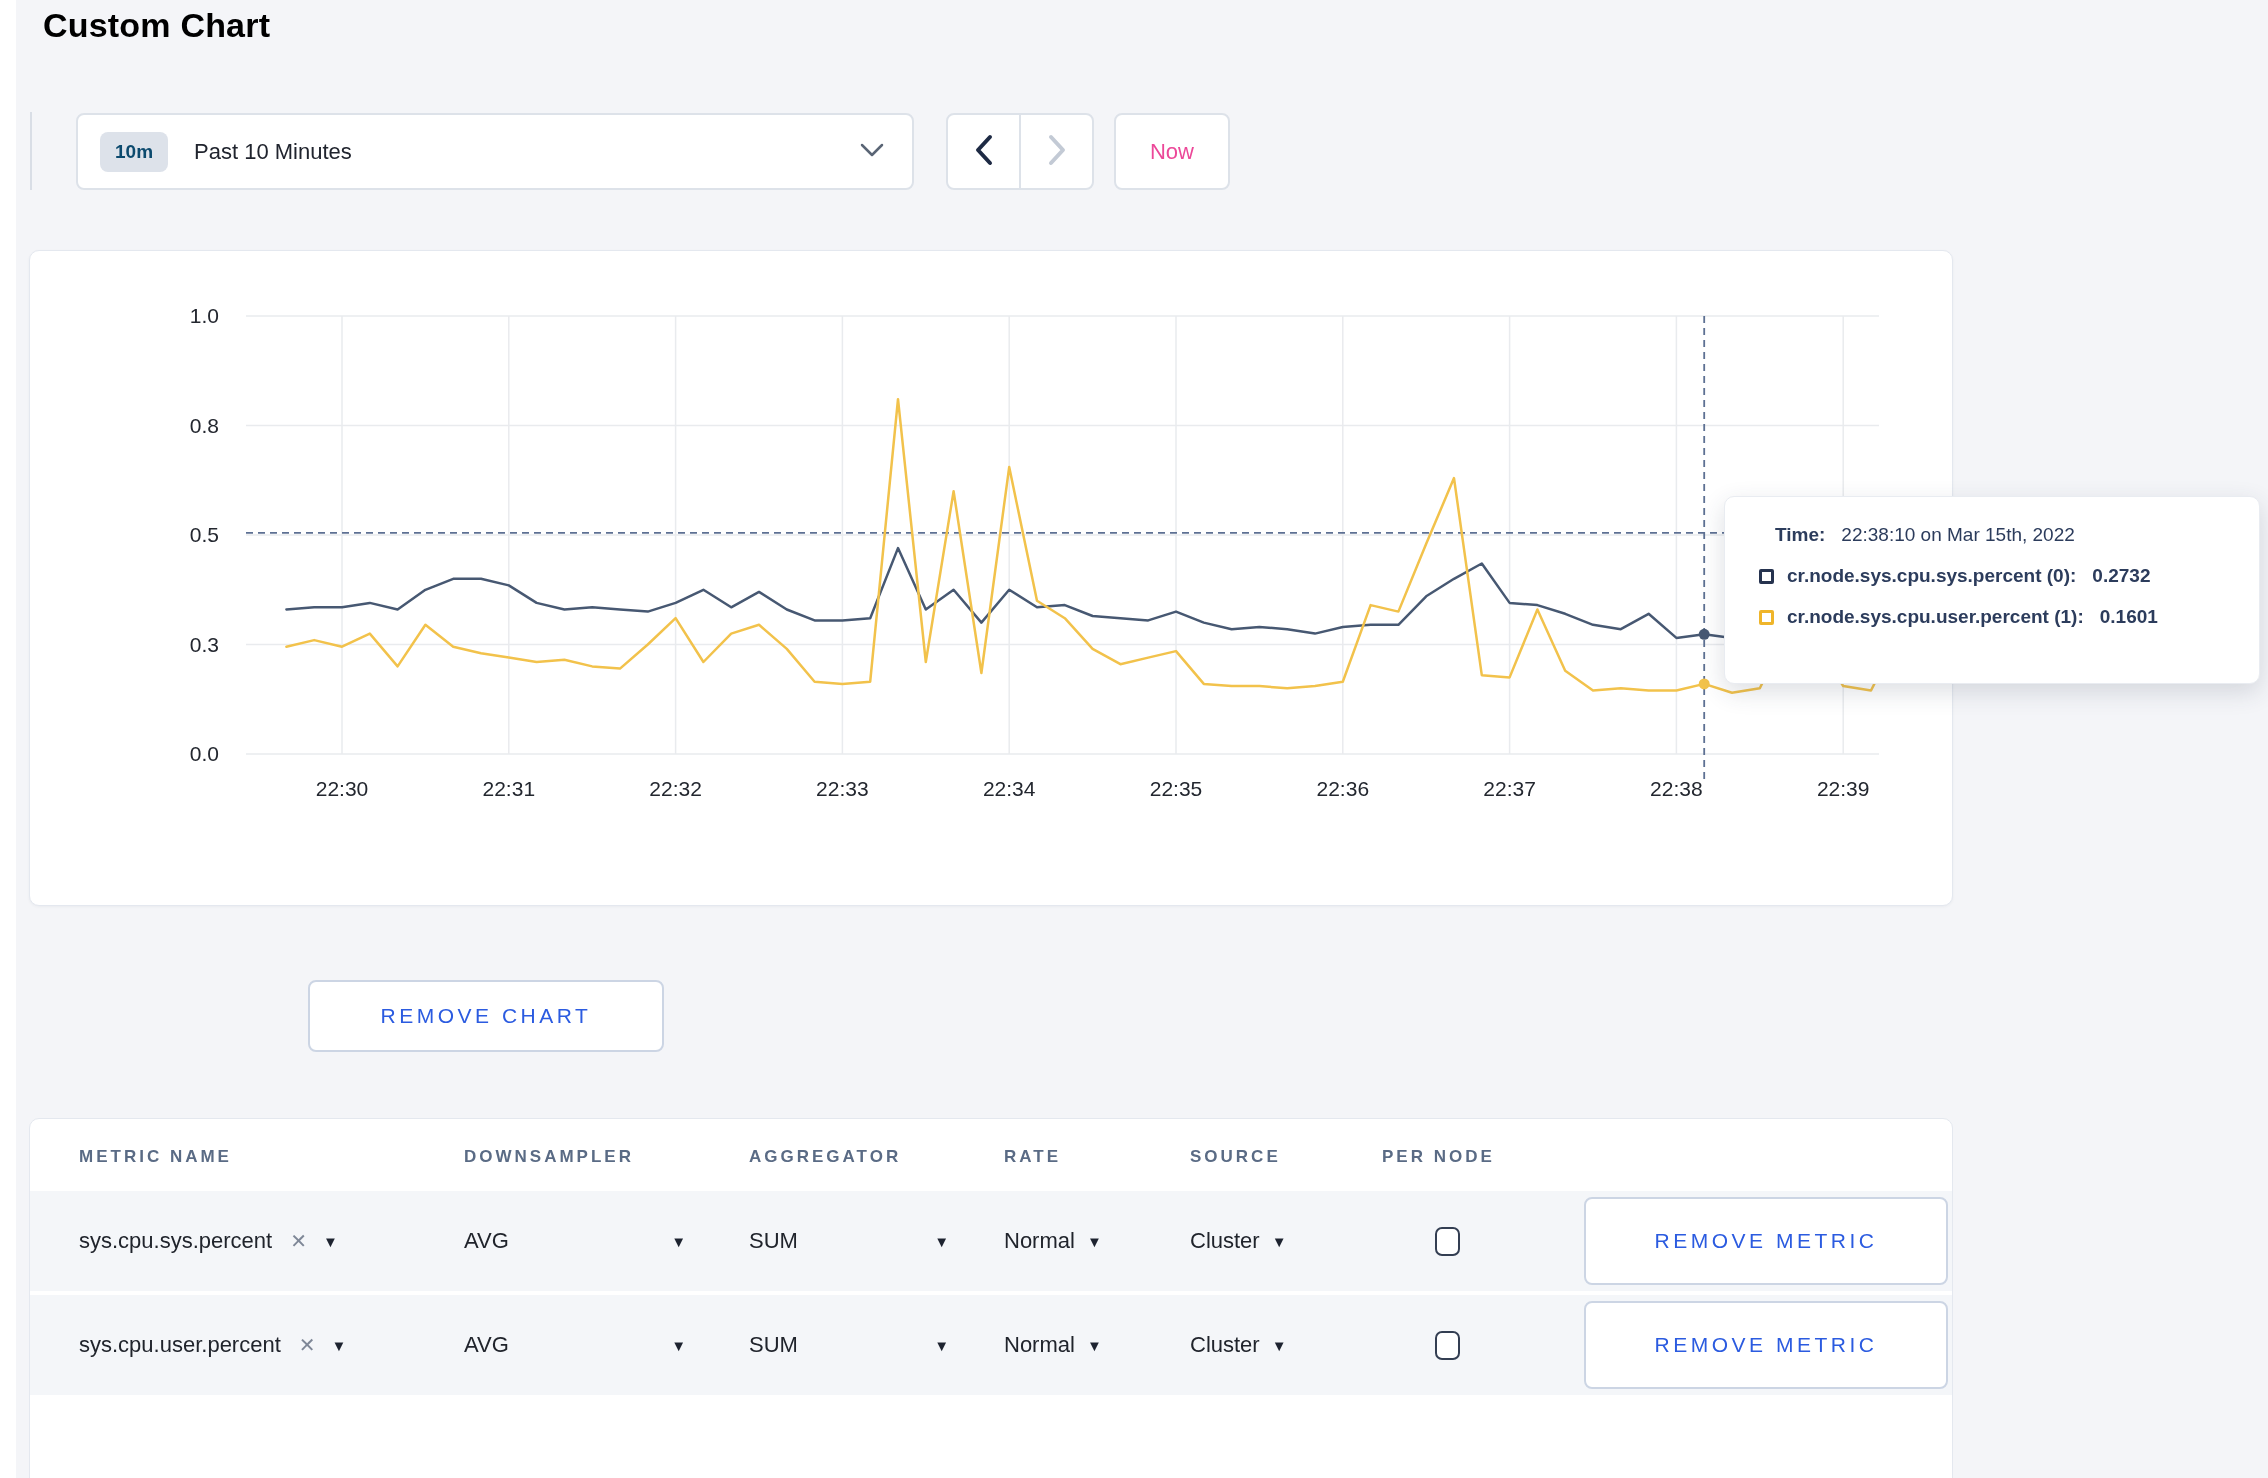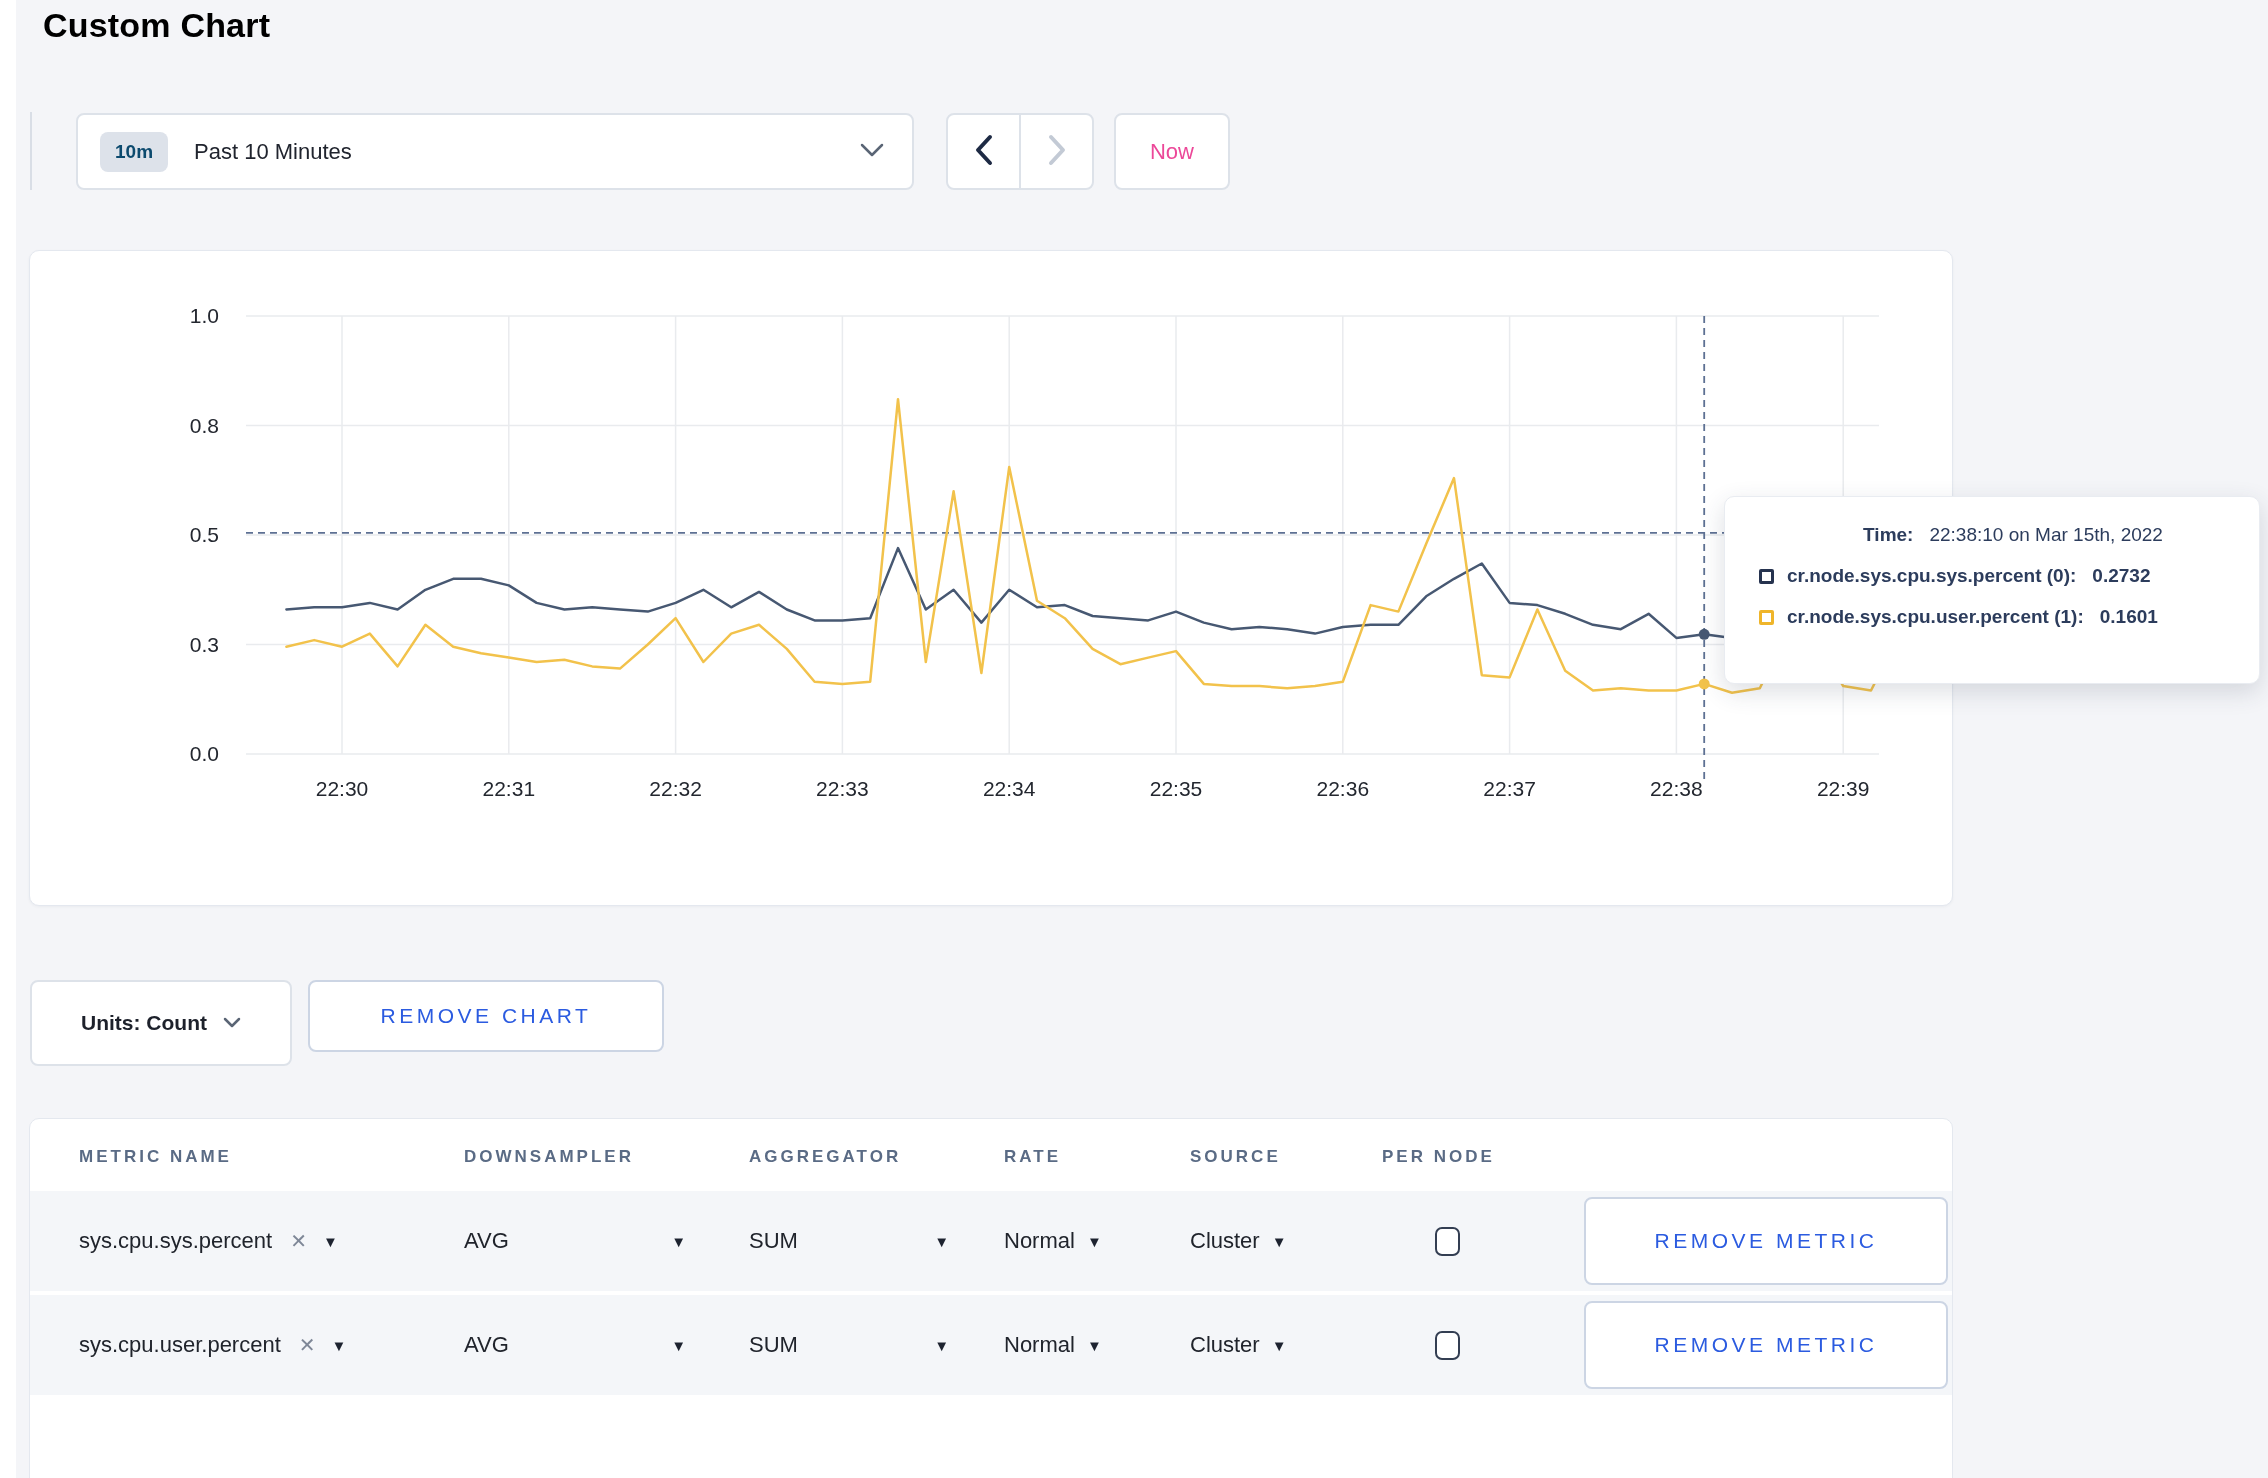--- a/index.html
+++ b/index.html
@@ -23,21 +23,21 @@
   .now-btn { left:1098px; top:113px; width:116px; height:77px; display:flex; align-items:center; justify-content:center; font-size:22px; color:#ec4899; cursor:default; }
   .blue-btn { display:flex; align-items:center; justify-content:center; font-size:21px; font-weight:500; letter-spacing:3.5px; color:#2b5be0; cursor:pointer; background:#fff; border:2px solid #ccd5e4; border-radius:8px; }
   .add-chart-btn { left:1282px; top:111px; width:292px; height:81px; }
 
   
   .chart-card { left:13px; top:250px; width:1924px; height:656px; background:#fff; border:1px solid #e4e8ef; border-radius:10px; box-shadow:0 1px 3px rgba(40,50,70,.05); }
   .chart-card svg { display:block; }
 
   
   .tooltip { left:1708px; top:496px; width:536px; height:188px; background:#fff; border:1px solid #e9ecf1; border-radius:10px; box-shadow:0 8px 24px rgba(44,56,82,.16); padding:27px 24px 0 34px; color:#2c3c5c; font-size:19px; z-index:5; }
-  .tt-line1 { margin-left:32px; display:flex; align-items:baseline;justify-content:center; }
+  .tt-line1 { margin-left:16px; display:flex; align-items:baseline; }
   .tt-time-label { font-weight:700; }
   .tt-time-value { margin-left:16px; }
   .tt-row { display:flex; align-items:center; margin-top:19px; }
   .tt-swatch { width:15px; height:15px; border:3px solid; border-radius:2px; margin-right:13px; flex:none; background:#fff; }
   .tt-metric { font-weight:700; }
   .tt-value { margin-left:16px;font-weight:bold; }
 
   
   .units-btn { left:14px; top:980px; width:262px; height:86px; display:flex; align-items:center; justify-content:center; cursor:pointer; }
   .units-label { font-size:21px; font-weight:700; color:#1d212b; margin-right:16px; }
@@ -152,28 +152,20 @@
       <span class="tt-metric">cr.node.sys.cpu.sys.percent (0):</span>
       <span class="tt-value">0.2732</span>
     </div>
     <div class="tt-row">
       <span class="tt-swatch" style="border-color: rgb(239, 181, 42);"></span>
       <span class="tt-metric">cr.node.sys.cpu.user.percent (1):</span>
       <span class="tt-value">0.1601</span>
     </div>
   </div>
 
-  <div class="abs box units-btn">
-    <span class="units-label">Units: Count</span>
-    <span>
-      <svg width="18" height="11" viewBox="0 0 18 11">
-          <polyline points="2,2 9,9 16,2" fill="none" stroke="#5a6575" stroke-width="2.5" stroke-linecap="round" stroke-linejoin="round"></polyline>
-        </svg>
-    </span>
-  </div>
   <div class="abs blue-btn remove-chart-btn">REMOVE CHART</div>
 
   <div class="abs table-card">
     <div class="th" style="left:49px">METRIC NAME</div>
     <div class="th" style="left:434px">DOWNSAMPLER</div>
     <div class="th" style="left:719px">AGGREGATOR</div>
     <div class="th" style="left:974px">RATE</div>
     <div class="th" style="left:1160px">SOURCE</div>
     <div class="th" style="left:1352px">PER NODE</div>
 

